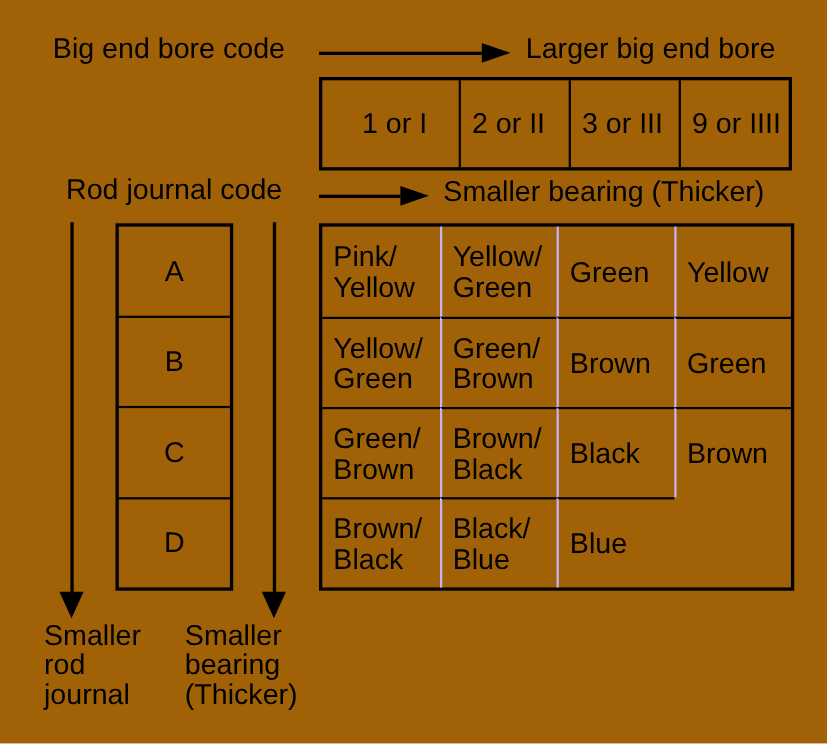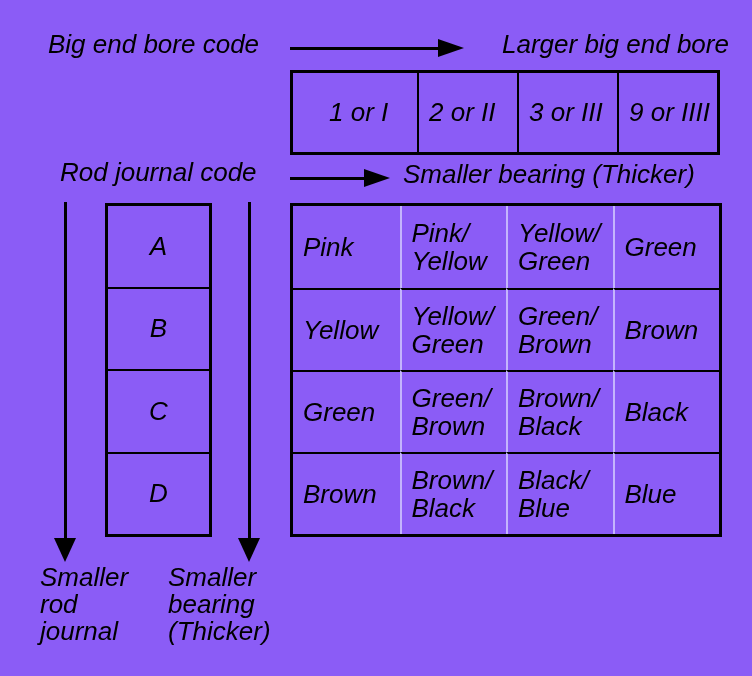--- a/index.html
+++ b/index.html
@@ -1,25 +1,24 @@
 <!DOCTYPE html>
 <html><head>
 <meta charset="utf-8">
 <style>
   * { box-sizing: border-box; margin: 0; padding: 0; }
   html, body { background: #ffffff; }
   .canvas {
     position: relative;
     width: 752px;
     height: 676px;
-    background: #8b5cf6;
+    background: #a16207;
     font-family: "Liberation Sans", sans-serif;
     color: #000000;
     overflow: hidden;
-    font-style: italic;
   }
   .label {
     position: absolute;
     font-size: 26px;
     line-height: 27px;
     white-space: pre-line;
   }
   
   .shaft-h { position: absolute; height: 3px; background: #000; }
   .head-r {
@@ -90,21 +89,21 @@
 
 <div class="canvas">
 
   <div class="label" style="left:48px; top:31px;">Big end bore code</div>
 
   <div>
     <div class="shaft-h" style="left:290px; top:47px; width:148px;"></div>
     <div class="head-r" style="left:438px; top:39px;"></div>
   </div>
 
-  <div class="label" style="left:502px; top:31px;">Larger big end bore</div>
+  <div class="label" style="left:478px; top:31px;">Larger big end bore</div>
 
   <div class="bore-table">
     <div class="bore-cell">1 or I</div>
     <div class="bore-cell">2 or II</div>
     <div class="bore-cell">3 or III</div>
     <div class="bore-cell">9 or IIII</div>
   </div>
 
   <div class="label" style="left:60px; top:159px;text-align:right;">Rod journal code</div>
 
@@ -116,21 +115,20 @@
   <div class="label" style="left:403px; top:161px;">Smaller bearing (Thicker)</div>
 
   <div class="letter-table">
     <div class="letter-cell">A</div>
     <div class="letter-cell">B</div>
     <div class="letter-cell">C</div>
     <div class="letter-cell">D</div>
   </div>
 
   <div class="bearing-table">
-    <div class="bearing-cell">Pink</div>
     <div class="bearing-cell">Pink/
 Yellow</div>
     <div class="bearing-cell">Yellow/
 Green</div>
     <div class="bearing-cell">Green</div>
     <div class="bearing-cell">Yellow</div>
     <div class="bearing-cell">Yellow/
 Green</div>
     <div class="bearing-cell">Green/
 Brown</div>

